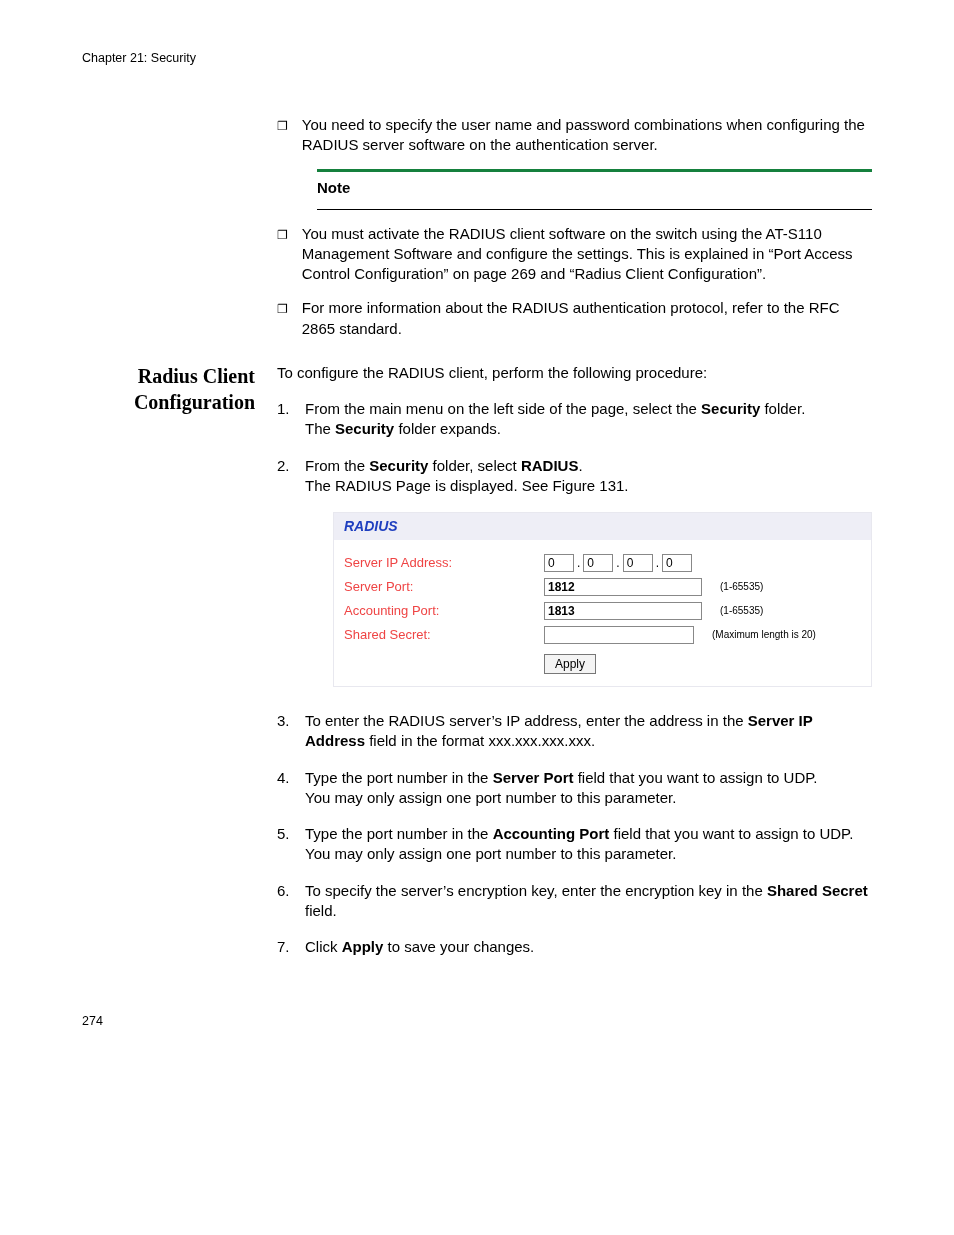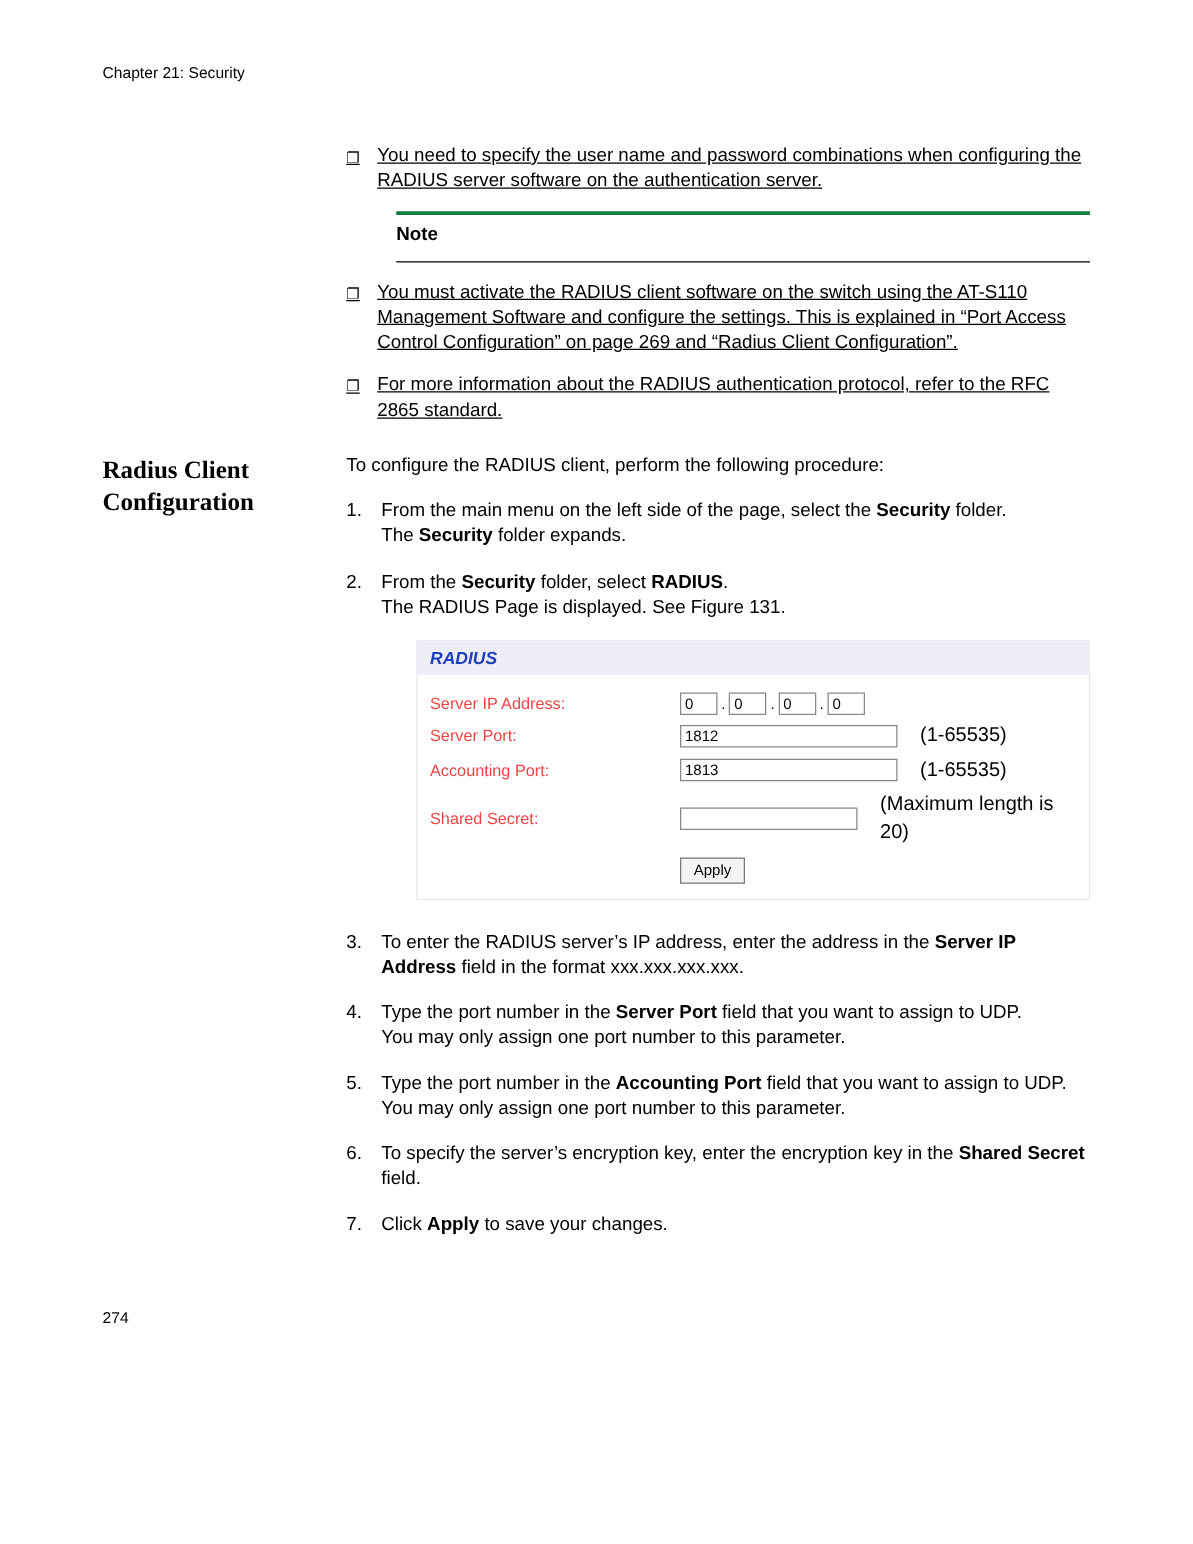--- a/index.html
+++ b/index.html
@@ -24,34 +24,33 @@
     width: 195px;
     flex-shrink: 0;
   }
   .right-col {
     flex: 1;
   }
   .section-heading {
     font-family: "Times New Roman", Times, serif;
     font-weight: bold;
     font-size: 20px;
-    text-align: left;
+    text-align: right;
     padding-right: 22px;
     line-height: 1.3;
   }
   .bullet-list {
     list-style: none;
     padding: 0;
     margin: 0;
   }
   .bullet-list > li {
     display: flex;
     margin-bottom: 14px;
     padding-left: 0;
-    text-decoration: underline;
   }
   .bullet-list > li::before {
     content: "❐";
     font-size: 12px;
     margin-right: 14px;
     margin-top: 3px;
     flex-shrink: 0;
   }
   .note-box {
     border-top: 3px solid #15803d;
@@ -115,32 +114,32 @@
     border: 1px solid #888;
     background: #fff;
     height: 18px;
     font-size: 12px;
     padding: 0 3px;
     display: inline-flex;
     align-items: center;
     box-sizing: border-box;
   }
   .ip-box { width: 30px; }
-  .port-box { width: 174px; }
+  .port-box { width: 158px; font-weight: bold; }
   .secret-box { width: 150px; }
   .dot {
     margin: 0 3px;
     font-size: 12px;
     align-self: flex-end;
     position: relative;
     top: -1px;
   }
   .range-hint {
     margin-left: 18px;
-    font-size: 16px;
+    font-size: 10px;
   }
   .apply-btn {
     display: inline-block;
     border: 1px solid #777;
     background: #f4f4f4;
     padding: 1px 10px;
     font-size: 12px;
     margin-left: 200px;
     margin-top: 4px;
   }

